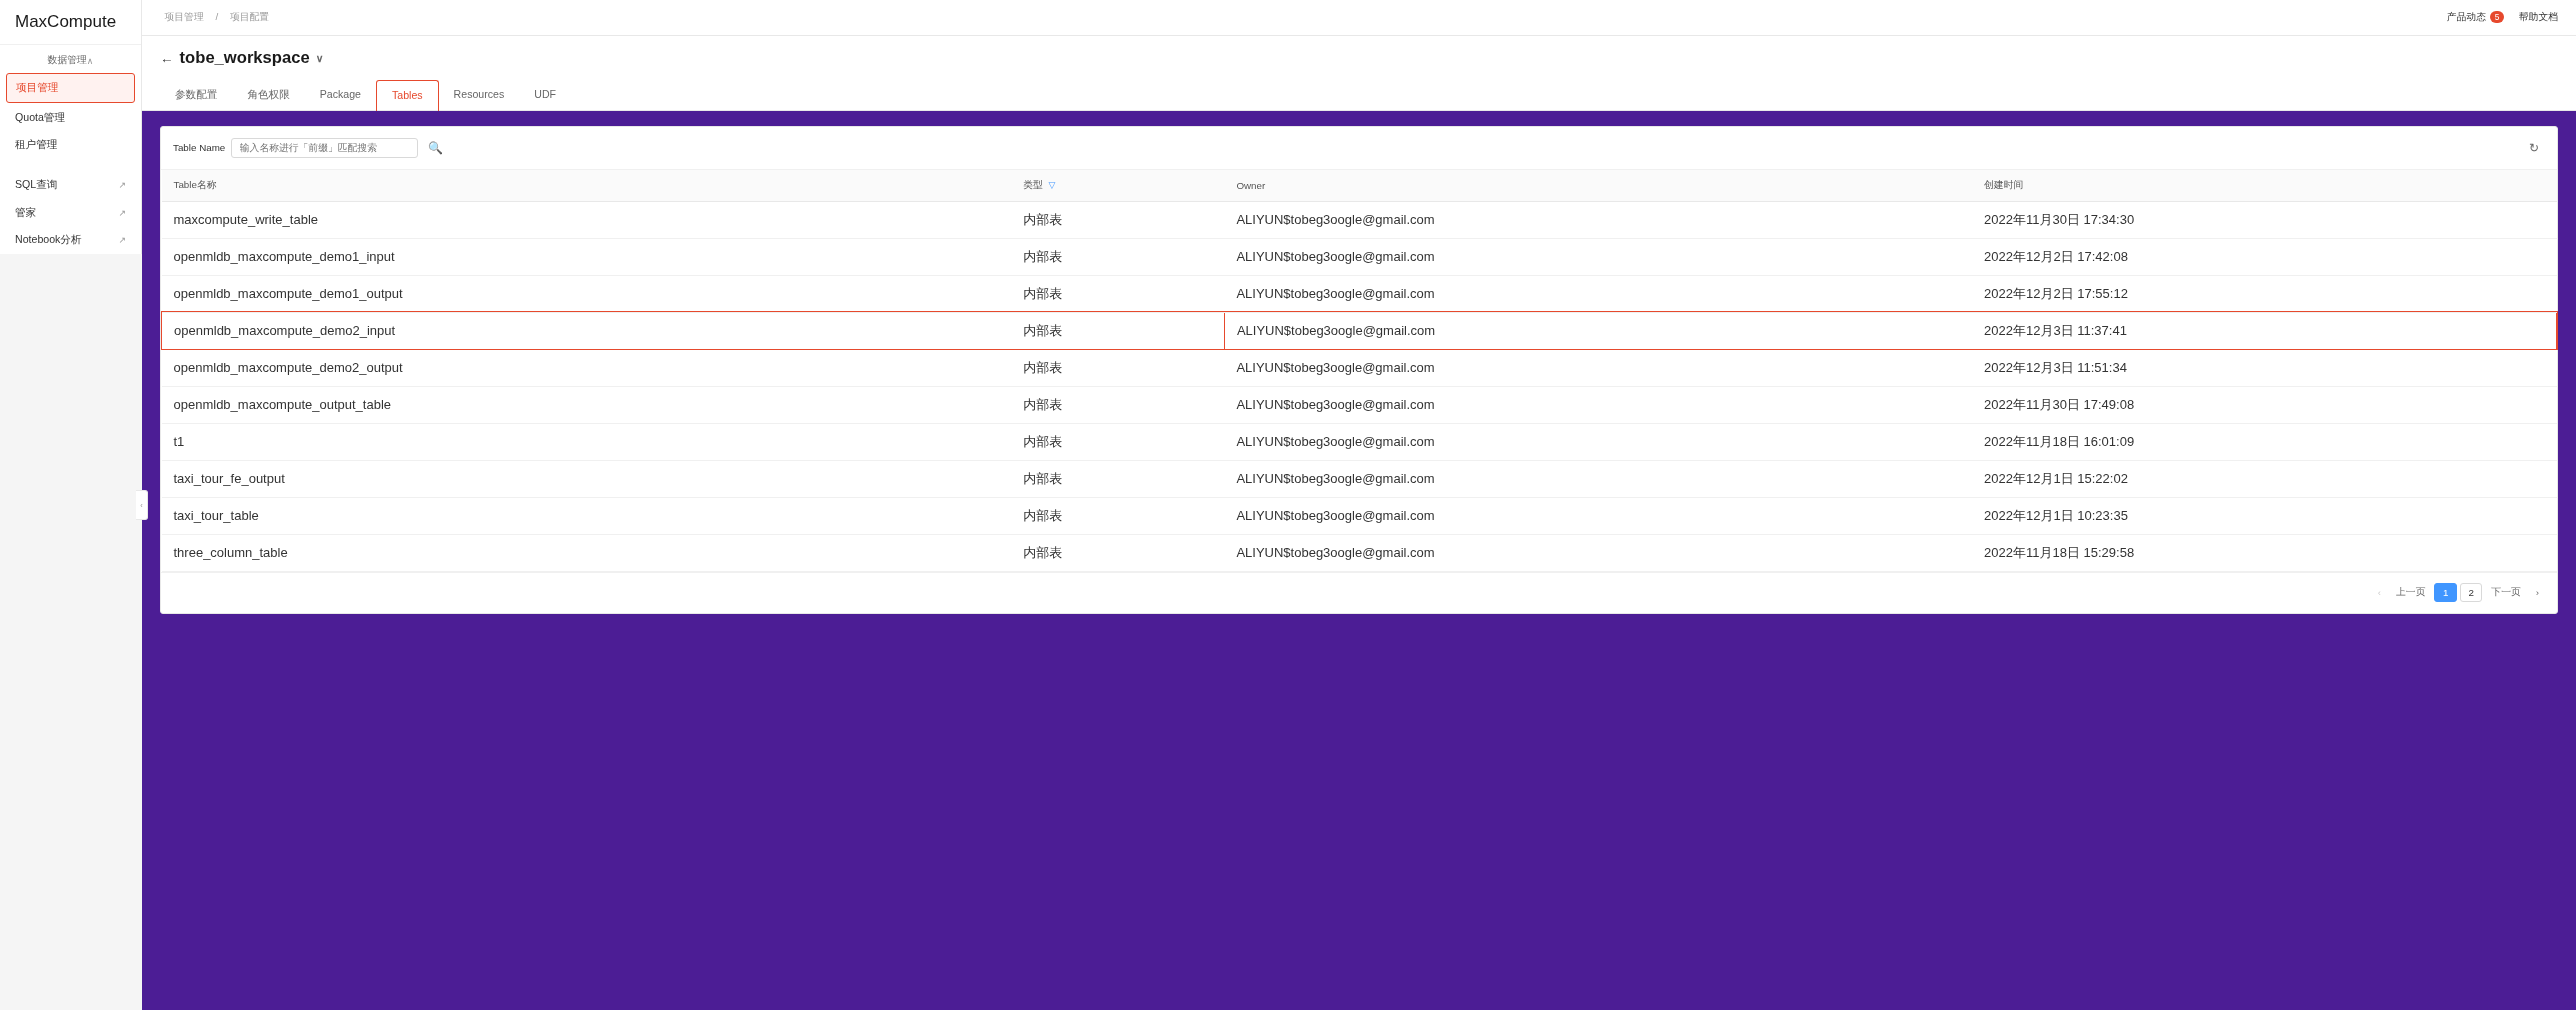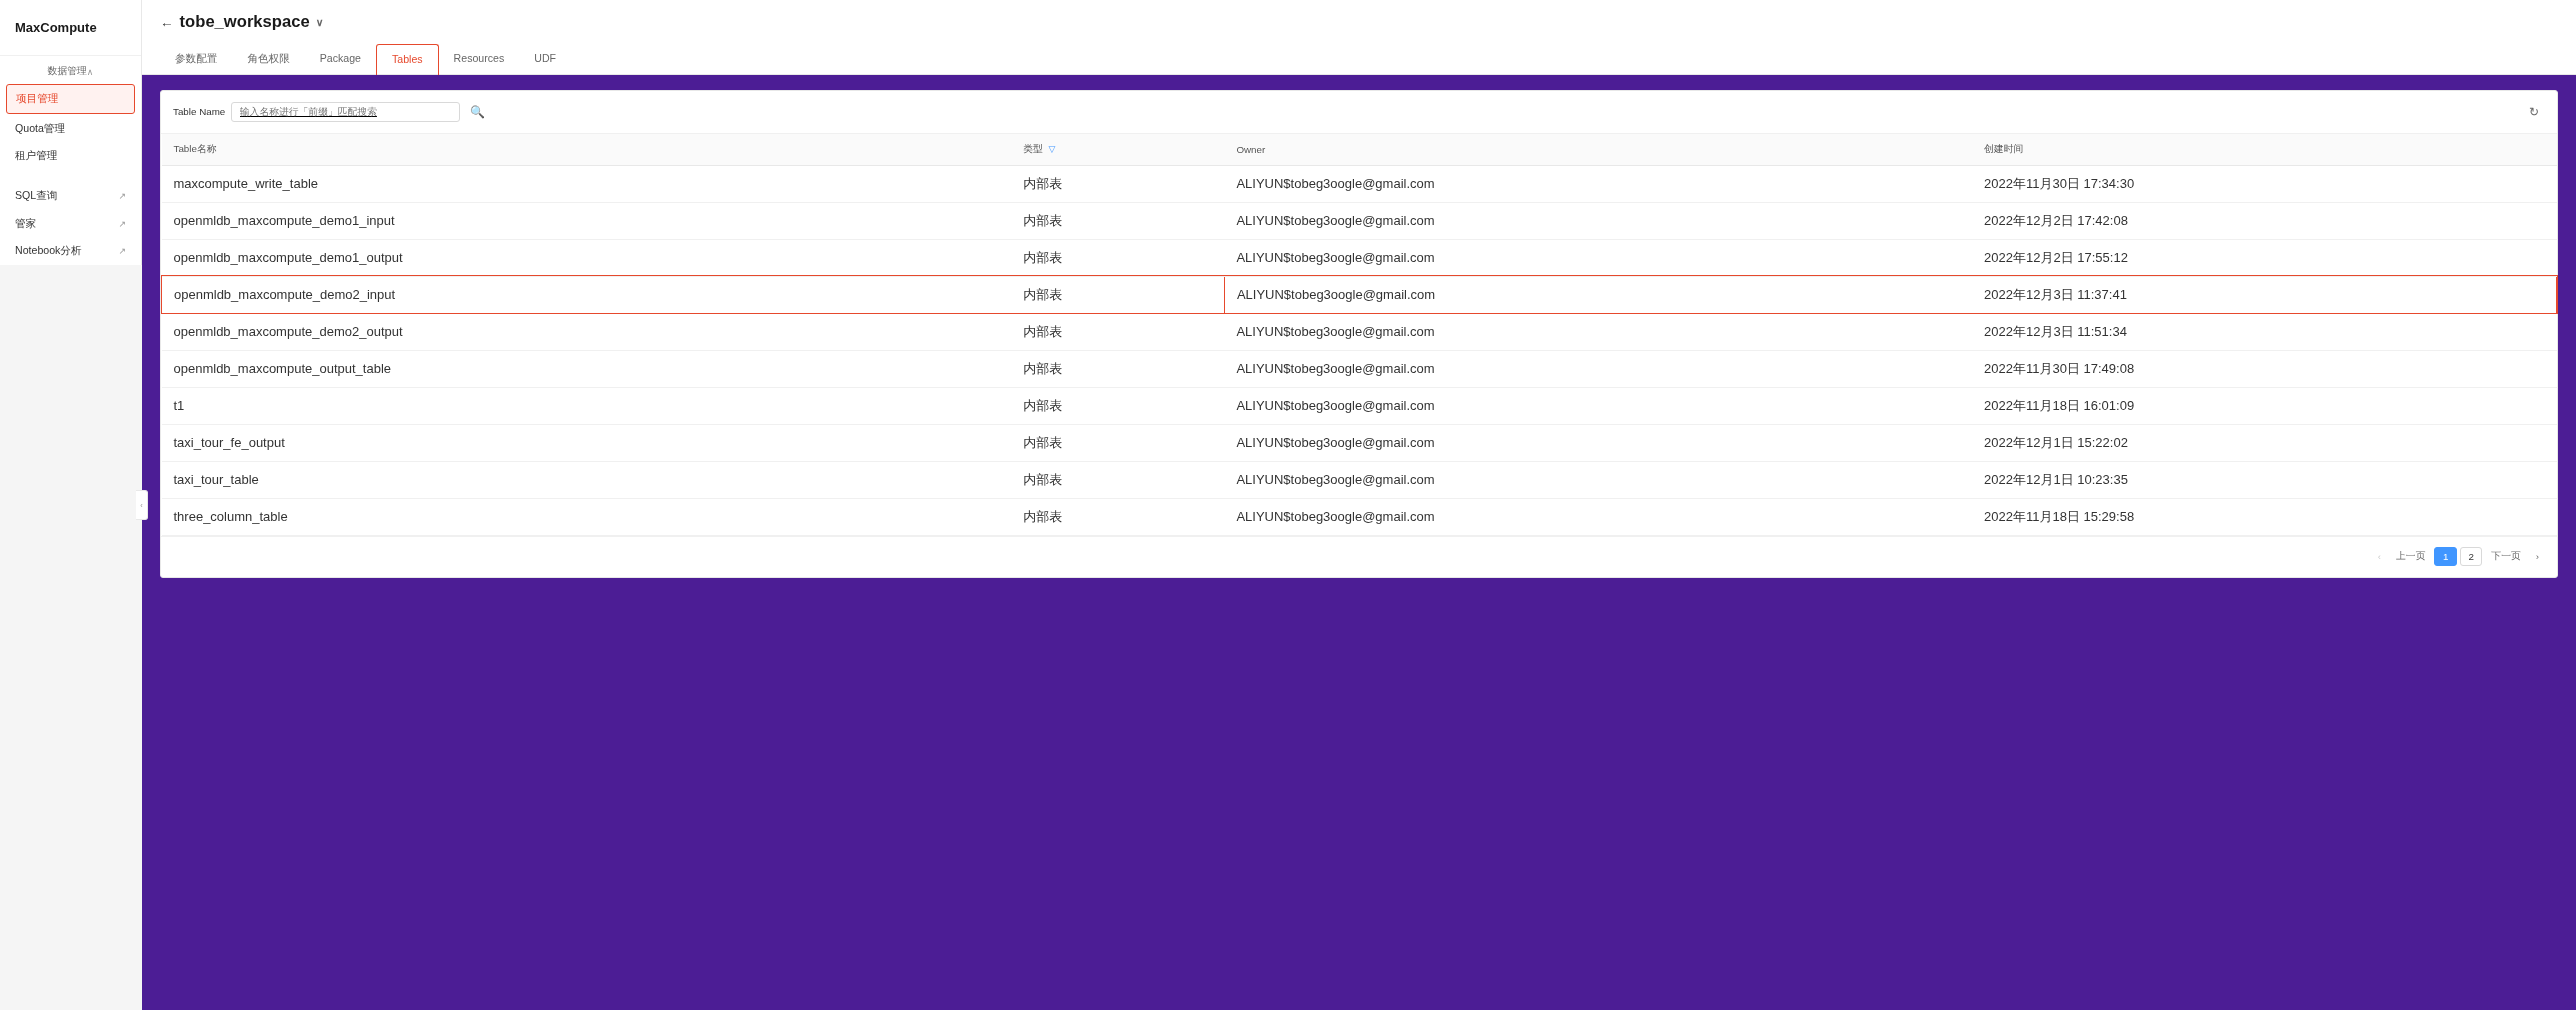--- a/index.html
+++ b/index.html
@@ -1,20 +1,20 @@
 <!DOCTYPE html>
 <html style="font-size:12px"><head>
   <meta charset="utf-8">
   <style>
     * { box-sizing: border-box; margin: 0; padding: 0; }
     body { font-family: -apple-system, BlinkMacSystemFont, 'PingFang SC', 'Microsoft YaHei', sans-serif; font-size: 10.6px; color: #333; background: #f5f5f5; display: flex; height: 100vh; overflow: hidden; }
 
     
     .sidebar { width: 142px; background: #fff; border-right: 0.8px solid #e8e8e8; display: flex; flex-direction: column; flex-shrink: 0; }
-    .sidebar-logo { padding: 20px 15px; font-size: 13px; font-weight: 700; color: #1a1a1a; border-bottom: 0.8px solid #f0f0f0; }
+    .sidebar-logo { padding: 12px 15px; font-size: 17px; font-weight: 400; color: #1a1a1a; border-bottom: 0.8px solid #f0f0f0; }
     .sidebar-section-title { padding: 9px 15px 4.5px; font-size: 9.8px; color: #666; display: flex; justify-content: center; align-items: center; cursor: pointer; }
     .sidebar-item { padding: 6.8px 15px; font-size: 10.6px; color: #333; cursor: pointer; display: flex; align-items: center; justify-content: space-between; }
     .sidebar-item.active { background: #fff2f0; color: #e6492d; border: 1.1px solid #e6492d; border-radius: 3px; margin: 0 6px; padding: 6.8px 9px; }
     .sidebar-item.active { margin: 1.5px 6px; }
     .sidebar-divider { height: 12px; }
     .sidebar-item-ext { color: #999; font-size: 9px; }
     .collapse-icon { font-size: 9px; color: #999; }
 
     
     .sidebar-toggle { position: absolute; left: 136px; top: 50%; transform: translateY(-50%); width: 12px; height: 30px; background: #fff; border: 0.8px solid #e8e8e8; border-left: none; border-radius: 0 3px 3px 0; display: flex; align-items: center; justify-content: center; cursor: pointer; z-index: 10; font-size: 7.5px; color: #999; }
@@ -43,21 +43,21 @@
 
     
     .content { flex: 1; padding: 15px 18px; overflow: auto; background: #4c1d95; }
 
     
     .table-container { background: #fff; border-radius: 3px; border: 0.8px solid #e8e8e8; }
 
     
     .search-bar { padding: 10.6px 12px; display: flex; align-items: center; gap: 6px; border-bottom: 0.8px solid #f0f0f0; }
     .search-label { font-size: 9.8px; color: #333; white-space: nowrap; }
-    .search-input { border: 0.8px solid #d9d9d9; border-radius: 3px; padding: 3.8px 7.5px; font-size: 9.8px; width: 229px; outline: none; text-decoration: underline; }
+    .search-input { border: 0.8px solid #d9d9d9; border-radius: 3px; padding: 3.8px 7.5px; font-size: 9.8px; width: 187px; outline: none; }
     .search-btn { background: none; border: none; cursor: pointer; color: #666; font-size: 12px; padding: 3px 4.5px; }
     .refresh-btn { margin-left: auto; background: none; border: none; cursor: pointer; color: #666; font-size: 12px; padding: 3px 6px; }
 
     
     table { width: 100%; border-collapse: collapse; }
     thead tr { background: #fafafa; }
     th { padding: 9px 12px; text-align: left; font-size: 9.8px; color: #555; font-weight: 500; border-bottom: 0.8px solid #e8e8e8; }
     td { padding: 9px 12px; font-size: 13px; color: #333; border-bottom: 0.8px solid #f0f0f0; }
     .filter-icon { color: #4096ff; margin-left: 3px; font-size: 9px; }
 
@@ -106,20 +106,34 @@
     <div class="sidebar-item">
       <span>Notebook分析</span>
       <span class="sidebar-item-ext">↗</span>
     </div>
   </div>
   <div class="sidebar-toggle">‹</div>
 </div>
 
 <div class="main">
 
+  <div class="topbar">
+    <div class="breadcrumb">
+      <span>项目管理</span>
+      <span>/</span>
+      <span>项目配置</span>
+    </div>
+    <div class="topbar-actions">
+      <span>
+        <span>产品动态</span>
+        <span class="badge">5</span>
+      </span>
+      <span>帮助文档</span>
+    </div>
+  </div>
 
   <div class="page-header">
     <div class="workspace-title">
       <span class="back-arrow">←</span>
       <span class="workspace-name">tobe_workspace</span>
       <span class="dropdown-icon">∨</span>
     </div>
     <div class="tabs">
       <div class="tab">参数配置</div>
       <div class="tab">角色权限</div>

